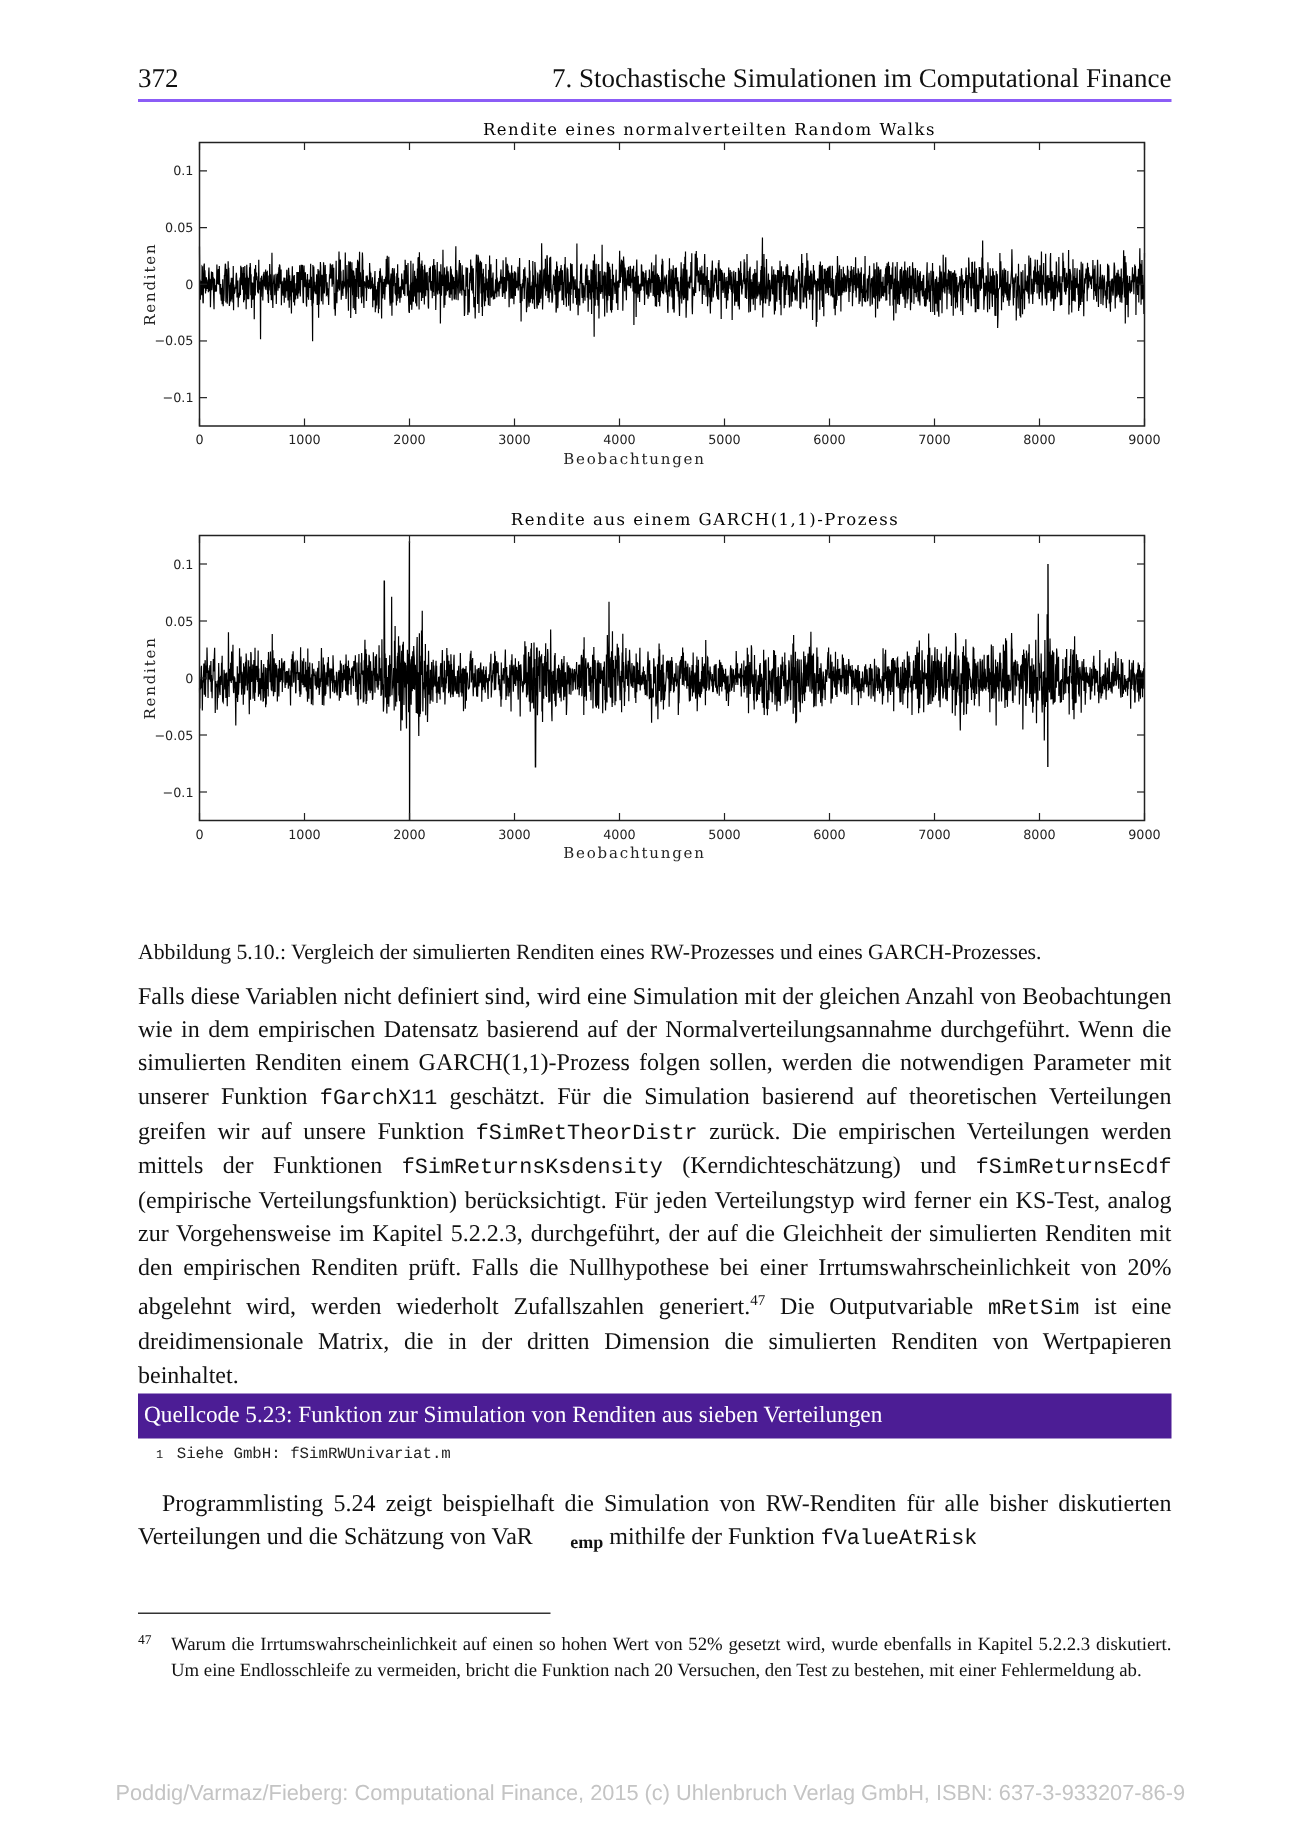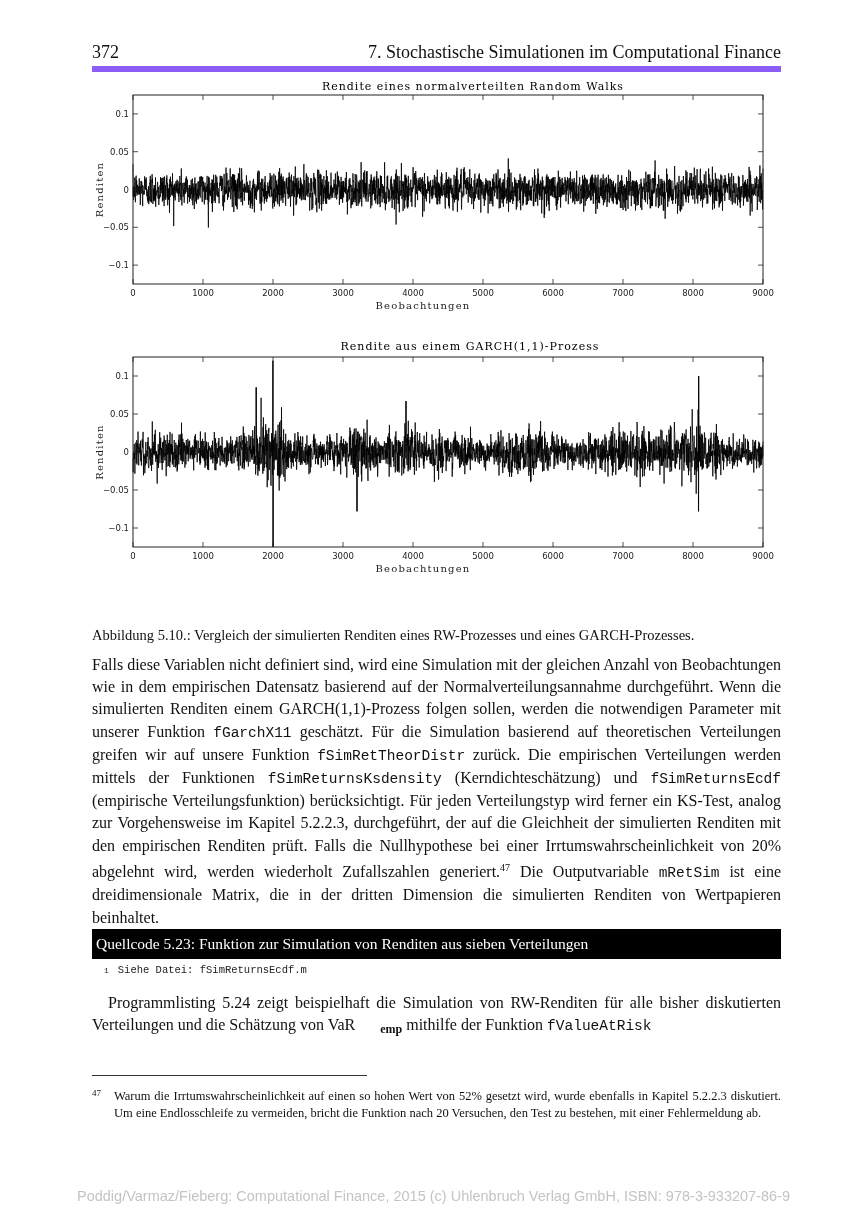--- a/index.html
+++ b/index.html
@@ -1,32 +1,32 @@
 <!DOCTYPE html>
 <html><head>
 <meta charset="utf-8">
 <style>
   html, body { margin:0; padding:0; background:#ffffff; }
   body { width:867px; height:1227px; position:relative; overflow:hidden;
          font-family:"Liberation Serif", serif; color:#111; }
   .abs { position:absolute; }
-  .running-head { top:42px; left:92px; width:689px; height:24px; border-bottom:6px solid #8b5cf6;
+  .running-head { top:42px; left:92px; width:689px; height:24px; border-bottom:2px solid #8b5cf6;
                   font-size:18px; }
   .running-head .pn { position:absolute; left:0; top:0; }
   .running-head .rt { position:absolute; right:0; top:0; }
   .chart-wrap { left:0; width:844px; }
   svg text { font-family:"DejaVu Sans", sans-serif; }
   .ctitle { font-family:"DejaVu Serif", serif; font-size:11px; letter-spacing:1px; }
   .tick { font-size:8.5px; fill:#222; }
   .axlab { font-family:"DejaVu Serif", serif; font-size:10px; letter-spacing:1.2px; fill:#222; }
   .caption { top:627px; left:92px; width:689px; font-size:14.5px; }
   .para { left:92px; width:689px; font-size:16px; line-height:22.2px; text-align:justify; }
   .mono { font-family:"Liberation Mono", monospace; font-size:14.5px; }
   .p1 { top:654px; }
-  .listing-bar { top:929px; left:92px; width:689px; height:30px; background:#000000; color:#fff;
+  .listing-bar { top:929px; left:92px; width:689px; height:30px; background:#4c1d95; color:#fff;
                  font-size:15.5px; line-height:30px; box-sizing:border-box; padding-left:4px; }
   .listing-line { top:964px; left:104px; font-family:"Liberation Mono", monospace; font-size:10.5px; color:#222; }
   .listing-line .ln { font-size:8px; margin-right:9px; }
   .p2 { top:992px; text-indent:16px; }
   .fn-rule { top:1075px; left:92px; width:275px; height:1px; background:#333; }
   .footnote { top:1088px; left:92px; width:689px; font-size:12.5px; line-height:17px; text-align:justify; }
   .footnote .fnm { position:absolute; left:0; top:-3px; font-size:9px; }
   .footnote .fnt { margin-left:22px; display:block; }
   .watermark { top:1188px; left:0; width:867px; text-align:center; font-family:"Liberation Sans", sans-serif;
                font-size:14.5px; color:#c4c4c4; }
@@ -161,23 +161,23 @@
     <text class="axlab xlab" text-anchor="middle" x="423" y="238">Beobachtungen</text>
     <text class="axlab ylab" text-anchor="middle" x="103" y="118" transform="rotate(-90 103 118)">Renditen</text>
   </svg>
 </div>
 
 <div class="abs caption">Abbildung 5.10.: Vergleich der simulierten Renditen eines RW-Prozesses und eines GARCH-Prozesses.</div>
 
 <div class="abs para p1"><span>Falls diese Variablen nicht definiert sind, wird eine Simulation mit der gleichen Anzahl von Beobachtungen wie in dem empirischen Datensatz basierend auf der Normalverteilungsannahme durchgeführt. Wenn die simulierten Renditen einem GARCH(1,1)-Prozess folgen sollen, werden die notwendigen Parameter mit unserer Funktion </span><span class="mono">fGarchX11</span><span> geschätzt. Für die Simulation basierend auf theoretischen Verteilungen greifen wir auf unsere Funktion </span><span class="mono">fSimRetTheorDistr</span><span> zurück. Die empirischen Verteilungen werden mittels der Funktionen </span><span class="mono">fSimReturnsKsdensity</span><span> (Kerndichteschätzung) und </span><span class="mono">fSimReturnsEcdf</span><span> (empirische Verteilungsfunktion) berücksichtigt. Für jeden Verteilungstyp wird ferner ein KS-Test, analog zur Vorgehensweise im Kapitel 5.2.2.3, durchgeführt, der auf die Gleichheit der simulierten Renditen mit den empirischen Renditen prüft. Falls die Nullhypothese bei einer Irrtumswahrscheinlichkeit von 20% abgelehnt wird, werden wiederholt Zufallszahlen generiert.</span><sup>47</sup><span> Die Outputvariable </span><span class="mono">mRetSim</span><span> ist eine dreidimensionale Matrix, die in der dritten Dimension die simulierten Renditen von Wertpapieren beinhaltet.</span></div>
 
 <div class="abs listing-bar">Quellcode 5.23: Funktion zur Simulation von Renditen aus sieben Verteilungen</div>
-<div class="abs listing-line"><span class="ln">1</span><span>Siehe Datei: fSimReturnsEcdf.m</span></div>
+<div class="abs listing-line"><span class="ln">1</span><span>Siehe GmbH: fSimRWUnivariat.m</span></div>
 
 <div class="abs para p2"><span>Programmlisting 5.24 zeigt beispielhaft die Simulation von RW-Renditen für alle bisher diskutierten Verteilungen und die Schätzung von VaR</span><span class="sub-b">emp</span><span> mithilfe der Funktion </span><span class="mono">fValueAtRisk</span></div>
 
 <div class="abs fn-rule"></div>
 <div class="abs footnote">
   <span class="fnm">47</span>
   <span class="fnt">Warum die Irrtumswahrscheinlichkeit auf einen so hohen Wert von 52% gesetzt wird, wurde ebenfalls in Kapitel 5.2.2.3 diskutiert. Um eine Endlosschleife zu vermeiden, bricht die Funktion nach 20 Versuchen, den Test zu bestehen, mit einer Fehlermeldung ab.</span>
 </div>
 
-<div class="abs watermark">Poddig/Varmaz/Fieberg: Computational Finance, 2015  (c) Uhlenbruch Verlag GmbH, ISBN: 978-3-933207-86-9</div>
+<div class="abs watermark">Poddig/Varmaz/Fieberg: Computational Finance, 2015  (c) Uhlenbruch Verlag GmbH, ISBN: 637-3-933207-86-9</div>
 
 </body></html>

